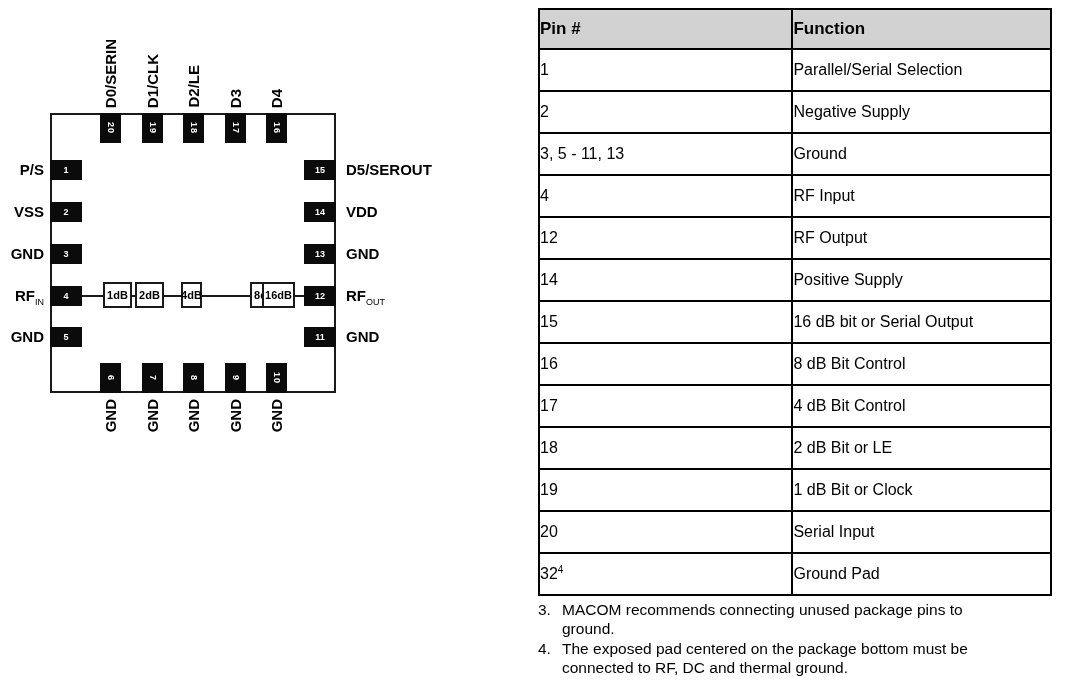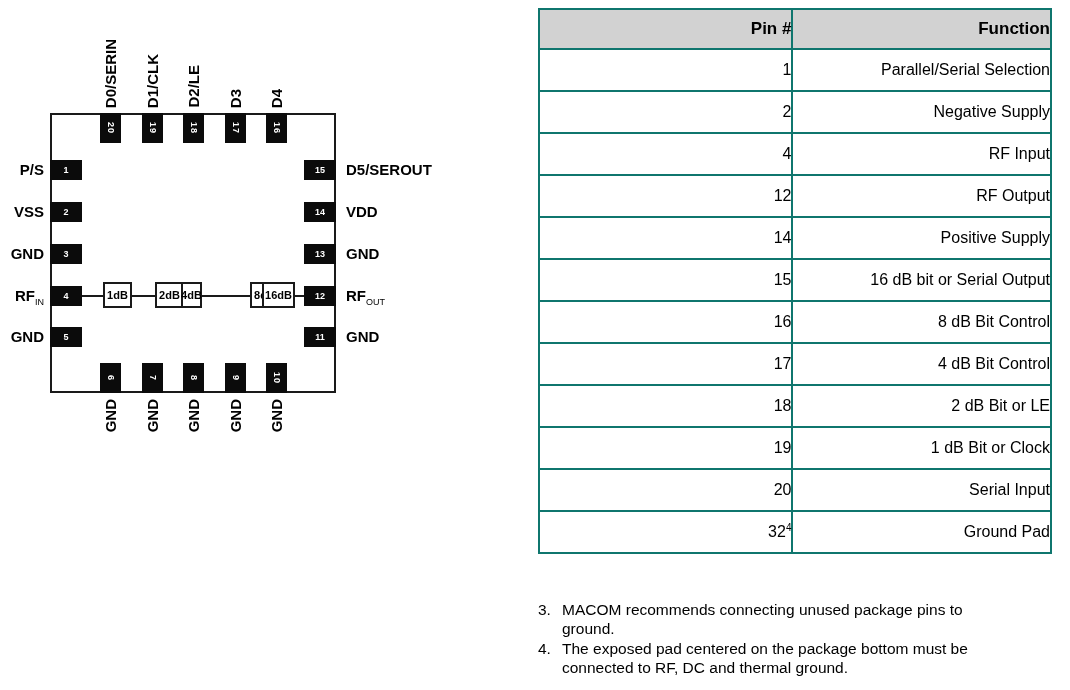--- a/index.html
+++ b/index.html
@@ -60,22 +60,22 @@
     display: flex; align-items: center; justify-content: center;
     font-size: 11px; font-weight: 600;
   }
 
   
   .pin-table {
     position: absolute; left: 538px; top: 8px; width: 514px;
     border-collapse: collapse; table-layout: fixed;
   }
   .pin-table th, .pin-table td {
-    border: 2px solid #0f766e;
-    text-align: right; vertical-align: middle;
+    border: 2px solid #000000;
+    text-align: left; vertical-align: middle;
     font-size: 16px;
   }
   .pin-table th {
     background: #d2d2d2; font-weight: bold; height: 40px; font-size: 17px;
   }
   .pin-table td { height: 42px; }
   .pin-table td sup { font-size: 10px; }
   .col-pin { width: 49.5%; }
   .col-fn { width: 50.5%; }
 
@@ -188,21 +188,21 @@
       <div class="side-label right" style="top: 244px;"><span>GND</span></div>
       <div class="pin pin-h" style="left: 304px; top: 286px;">
         <div class="num">12</div>
       </div>
       <div class="side-label right" style="top: 286px;"><span>RF</span><sub>OUT</sub></div>
       <div class="pin pin-h" style="left: 304px; top: 327px;">
         <div class="num">11</div>
       </div>
       <div class="side-label right" style="top: 327px;"><span>GND</span></div>
       <div class="att-box" style="left: 103px; width: 29px;">1dB</div>
-      <div class="att-box" style="left: 135px; width: 29px; margin-left: 20px;">2dB</div>
+      <div class="att-box" style="left: 135px; width: 29px;">2dB</div>
       <div class="att-box" style="left: 181px; width: 21px;">4dB</div>
       <div class="att-box" style="left: 220px; width: 29px; margin-left: 30px;">8dB</div>
       <div class="att-box" style="left: 262px; width: 33px;">16dB</div>
     </div>
 
   <table class="pin-table">
     <colgroup>
         <col class="col-pin">
         <col class="col-fn">
       </colgroup>
@@ -215,20 +215,24 @@
     <tbody>
         <tr>
           <td><span>1</span></td>
           <td>Parallel/Serial Selection</td>
         </tr>
         <tr>
           <td><span>2</span></td>
           <td>Negative Supply</td>
         </tr>
         <tr>
+          <td><span>3, 5 - 11, 13</span></td>
+          <td>Ground</td>
+        </tr>
+        <tr>
           <td><span>4</span></td>
           <td>RF Input</td>
         </tr>
         <tr>
           <td><span>12</span></td>
           <td>RF Output</td>
         </tr>
         <tr>
           <td><span>14</span></td>
           <td>Positive Supply</td>

